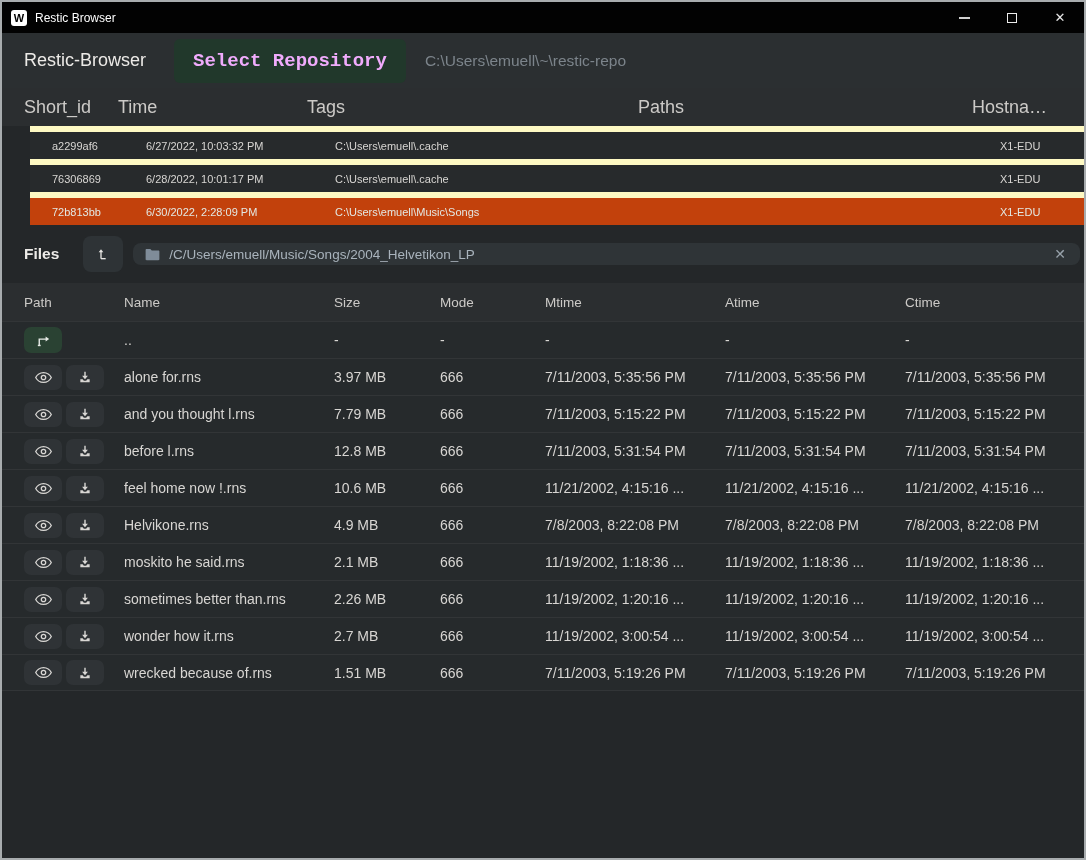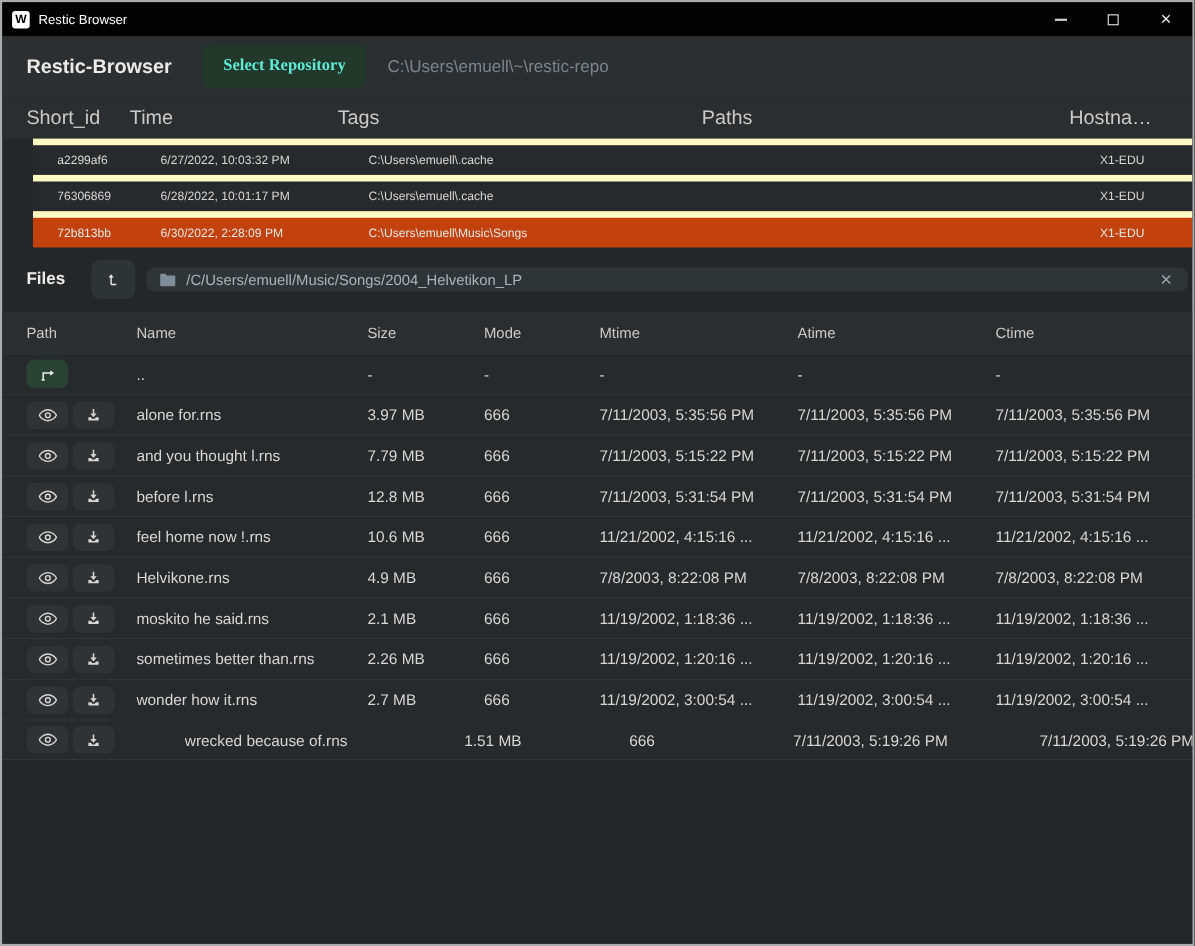--- a/index.html
+++ b/index.html
@@ -22,24 +22,24 @@
   .title-text { font-size: 12px; color: #ffffff; }
   .win-controls { margin-left: auto; display: flex; height: 100%; }
   .win-btn { width: 48px; height: 100%; display: flex; align-items: center; justify-content: center;
              background: transparent; border: none; color: #e6e6e6; font-size: 13px; }
   .min-glyph { width: 11px; height: 2px; background: #cfcfcf; }
   .max-glyph { width: 10px; height: 10px; border: 1.5px solid #ececec; background: transparent; }
 
   
   .headerbar { height: 55px; background: #2b2f31; display: flex; align-items: center;
                padding: 0 22px; flex: 0 0 auto; }
-  .app-title { font-size: 18px; font-weight: 700; color: #eceae7; }
-  .select-repo-btn { margin-left: 28px; background: #21382b; color: #5eead4; font-weight: 700;
-                     font-size: 15px; border: none; border-radius: 6px; padding: 11px 19px;
-                     font-family: Liberation Serif, serif; }
+  .app-title { font-size: 18px; font-weight: 400; color: #eceae7; }
+  .select-repo-btn { margin-left: 28px; background: #21382b; color: #f0abfc; font-weight: 700;
+                     font-size: 19px; border: none; border-radius: 6px; padding: 11px 19px;
+                     font-family: Liberation Mono, monospace; }
   .repo-path { margin-left: 19px; font-size: 15.5px; color: #7c848b; }
 
   
   .section-title-row { padding: 0 22px; height: 64px; display: flex; align-items: center; flex: 0 0 auto; }
   .section-title { font-size: 15.5px; font-weight: 700; color: #edebe8; }
 
   
   .snap-grid { display: grid; grid-template-columns: 94px 189px 331px 334px 1fr;
                align-items: center; padding: 0 22px; }
   .snap-header { height: 38px; background: #2b2e30; font-size: 18px; color: #cccac7; flex: 0 0 auto; }
@@ -59,21 +59,21 @@
                 font-size: 13.5px; font-family: inherit; }
   .clear-btn { color: #98a2ab; font-size: 14px; background: none; border: none; padding: 0 2px;
                font-family: inherit; }
 
   
   .files-grid { display: grid; grid-template-columns: 100px 210px 106px 105px 180px 180px 1fr;
                 align-items: center; padding: 0 22px; }
   .files-header { height: 38px; background: #2b2e30; font-size: 13.5px; color: #cccac7; flex: 0 0 auto; }
   .file-row { height: 37px; font-size: 14px; color: #d8d6d3; border-top: 1px solid #323537;
               background: #262a2c; flex: 0 0 auto; }
-  .file-row.last { border-bottom: 1px solid #323537; gap: 44px; }
+  .file-row.last { border-bottom: 1px solid #323537; }
   .actions { display: flex; gap: 4px; }
   .icon-btn { width: 38px; height: 25px; border-radius: 7px; background: #2f3336; border: none;
               display: flex; align-items: center; justify-content: center; color: #d9d7d4; }
   .parent-btn { width: 38px; height: 26px; border-radius: 7px; background: #2a4233; border: none;
                 display: flex; align-items: center; justify-content: center; color: #e6eae6; }
   .filler { flex: 1 1 auto; background: #242729; }
   svg { display: block; }
 </style>
 </head>
 <body>

